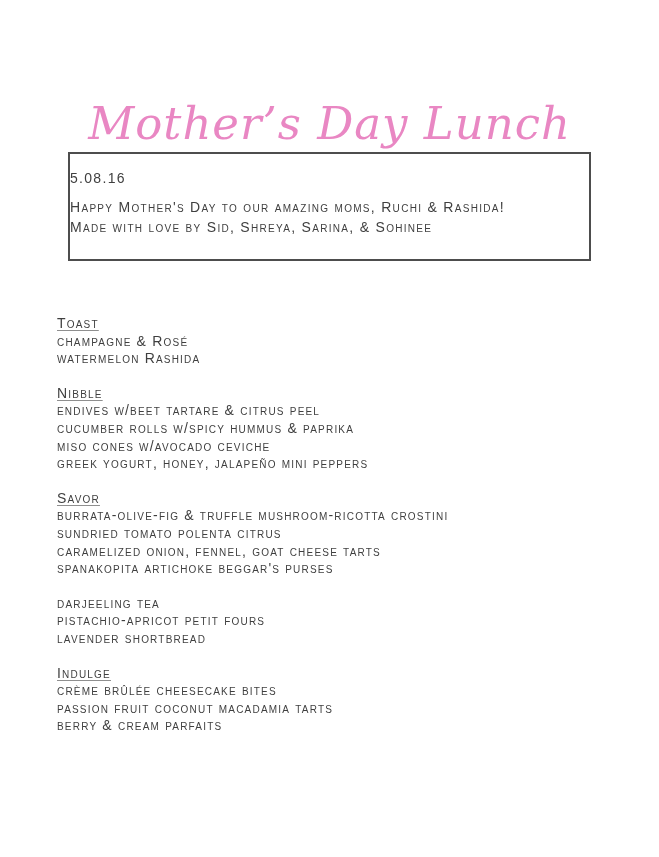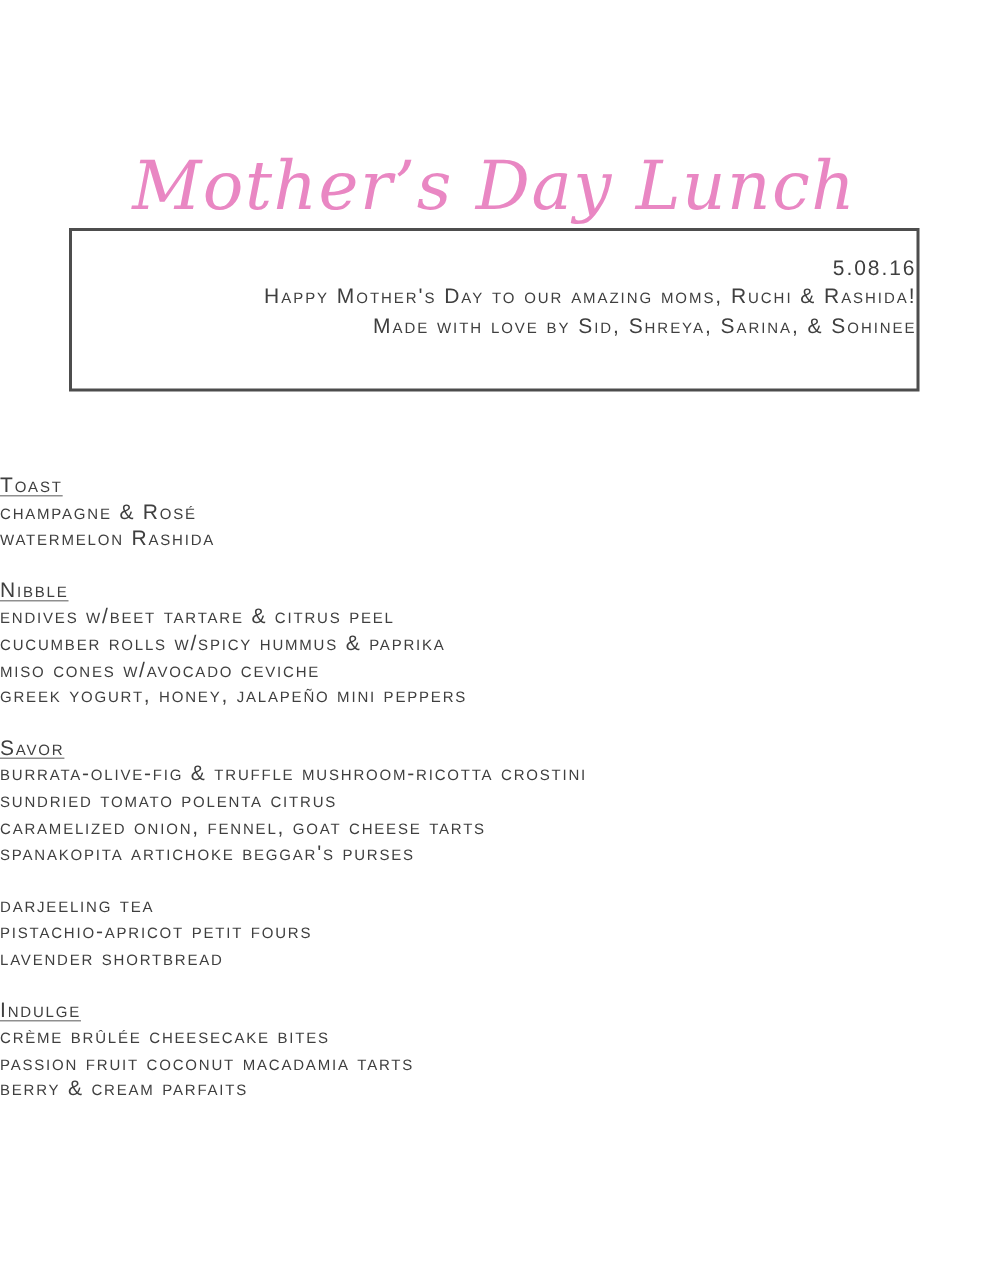--- a/index.html
+++ b/index.html
@@ -22,38 +22,40 @@
     line-height: 56px;
     text-align: center;
     font-family: "DejaVu Serif", serif;
     font-style: italic;
     font-weight: normal;
     font-size: 45px;
     letter-spacing: 1px;
   }
   .info-box {
     box-sizing: border-box;
-    width: 567px;
+    width: 523px;
     height: 109px;
     margin: 0 auto;
     border: 2px solid #f97316;
-    text-align: right;
+    text-align: left;
     font-variant: small-caps;
     font-size: 14px;
     letter-spacing: 1.3px;
   }
   .date {
     padding-top: 15px;
     line-height: 18px;
   }
   .message {
+    margin-top: 10px;
     line-height: 20px;
   }
   .menu {
     margin-top: 54px;
+    padding-left: 57px;
     font-variant: small-caps;
     font-size: 14px;
     letter-spacing: 1.2px;
   }
   .menu section {
     margin: 0 0 17px 0;
   }
   .menu h2 {
     margin: 0;
     font-size: inherit;

